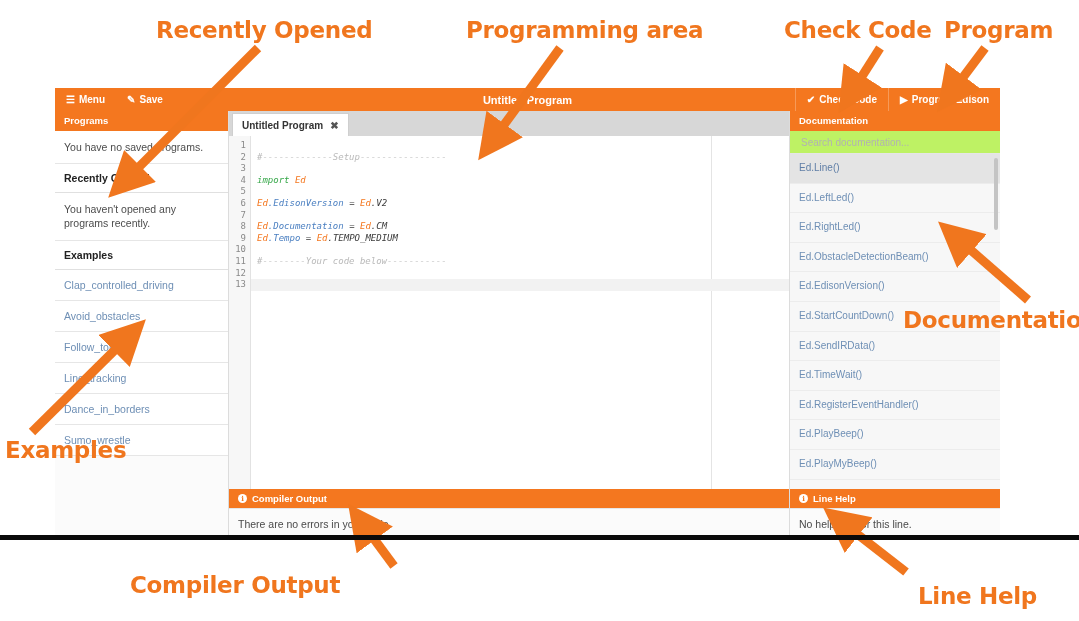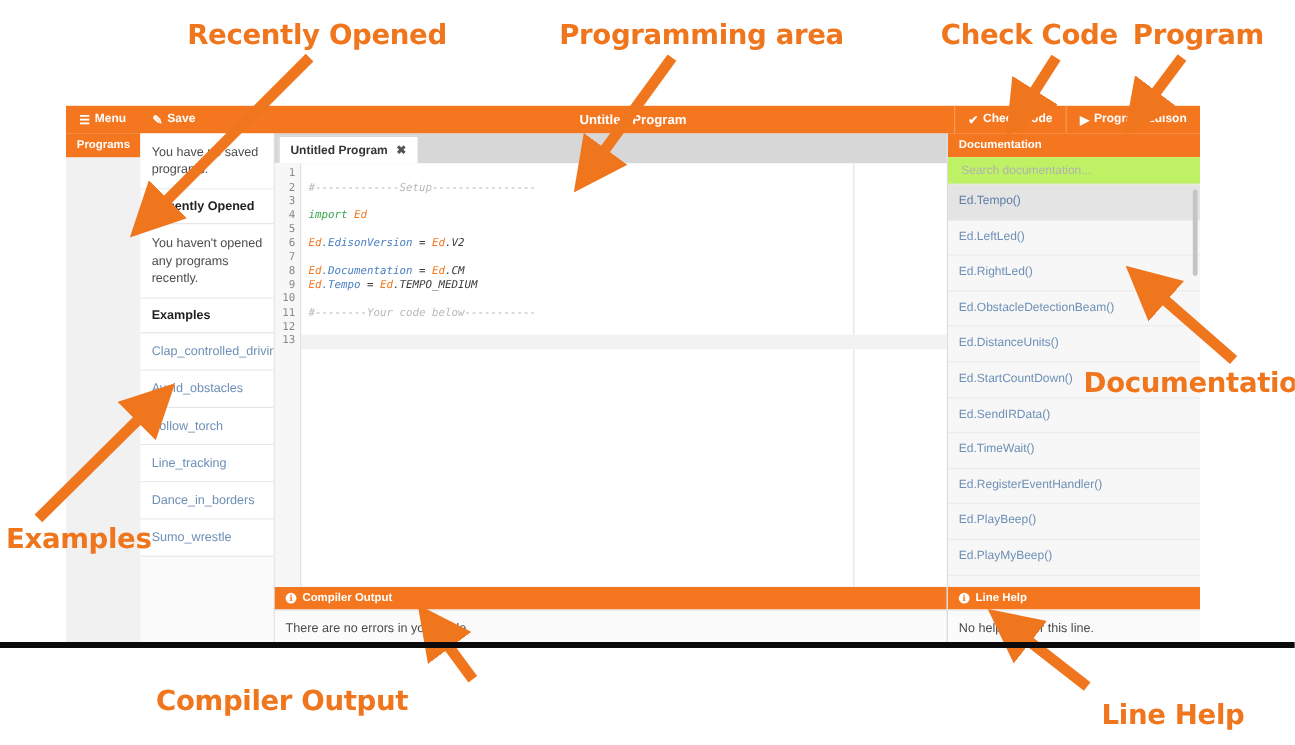--- a/index.html
+++ b/index.html
@@ -46,21 +46,21 @@
     position:absolute;left:0;right:0;text-align:center;font-size:11px;font-weight:bold;
     pointer-events:none;
   }
   .tb-right{margin-left:auto;display:flex;align-items:center;height:23px;}
   .tb-sep{width:1px;height:23px;background:#f79a58;}
 
   
   .wsrow{display:flex;height:427px;}
 
   
-  .sidebar{width:173px;background:#f1f1f1;border-right:1px solid #dcdcdc;display:flex;flex-direction:row;}
+  .sidebar{width:173px;background:#f1f1f1;border-right:1px solid #dcdcdc;display:flex;flex-direction:column;}
   .panel-head{
     background:#F4771F;color:#fff;font-size:9.5px;font-weight:bold;
     height:20px;line-height:20px;padding:0 9px;box-sizing:border-box;
   }
   .sb-scroll{flex:1;background:#fbfbfb;overflow:hidden;}
   .sb-note{
     font-size:10.5px;color:#4c4c4c;padding:9px 9px;line-height:1.35;
     border-bottom:1px solid #e6e6e6;background:#fff;
   }
   .sb-sub{
@@ -239,25 +239,25 @@
       </div>
       <div class="out-body">There are no errors in your code.</div>
     </div>
 
     <div class="docs">
       <div class="panel-head">Documentation</div>
       <div class="docsearch">
         <input type="text" placeholder="Search documentation..." style="">
       </div>
       <div class="doclist">
-        <div class="doc-item sel">Ed.Tempo()</div>
+        <div class="doc-item sel">Ed.Line()</div>
         <div class="doc-item">Ed.LeftLed()</div>
         <div class="doc-item">Ed.RightLed()</div>
         <div class="doc-item">Ed.ObstacleDetectionBeam()</div>
-        <div class="doc-item">Ed.DistanceUnits()</div>
+        <div class="doc-item">Ed.EdisonVersion()</div>
         <div class="doc-item">Ed.StartCountDown()</div>
         <div class="doc-item">Ed.SendIRData()</div>
         <div class="doc-item">Ed.TimeWait()</div>
         <div class="doc-item">Ed.RegisterEventHandler()</div>
         <div class="doc-item">Ed.PlayBeep()</div>
         <div class="doc-item">Ed.PlayMyBeep()</div>
         <div class="docscroll"></div>
       </div>
       <div class="out-head">
         <span class="icon-i">i</span>

